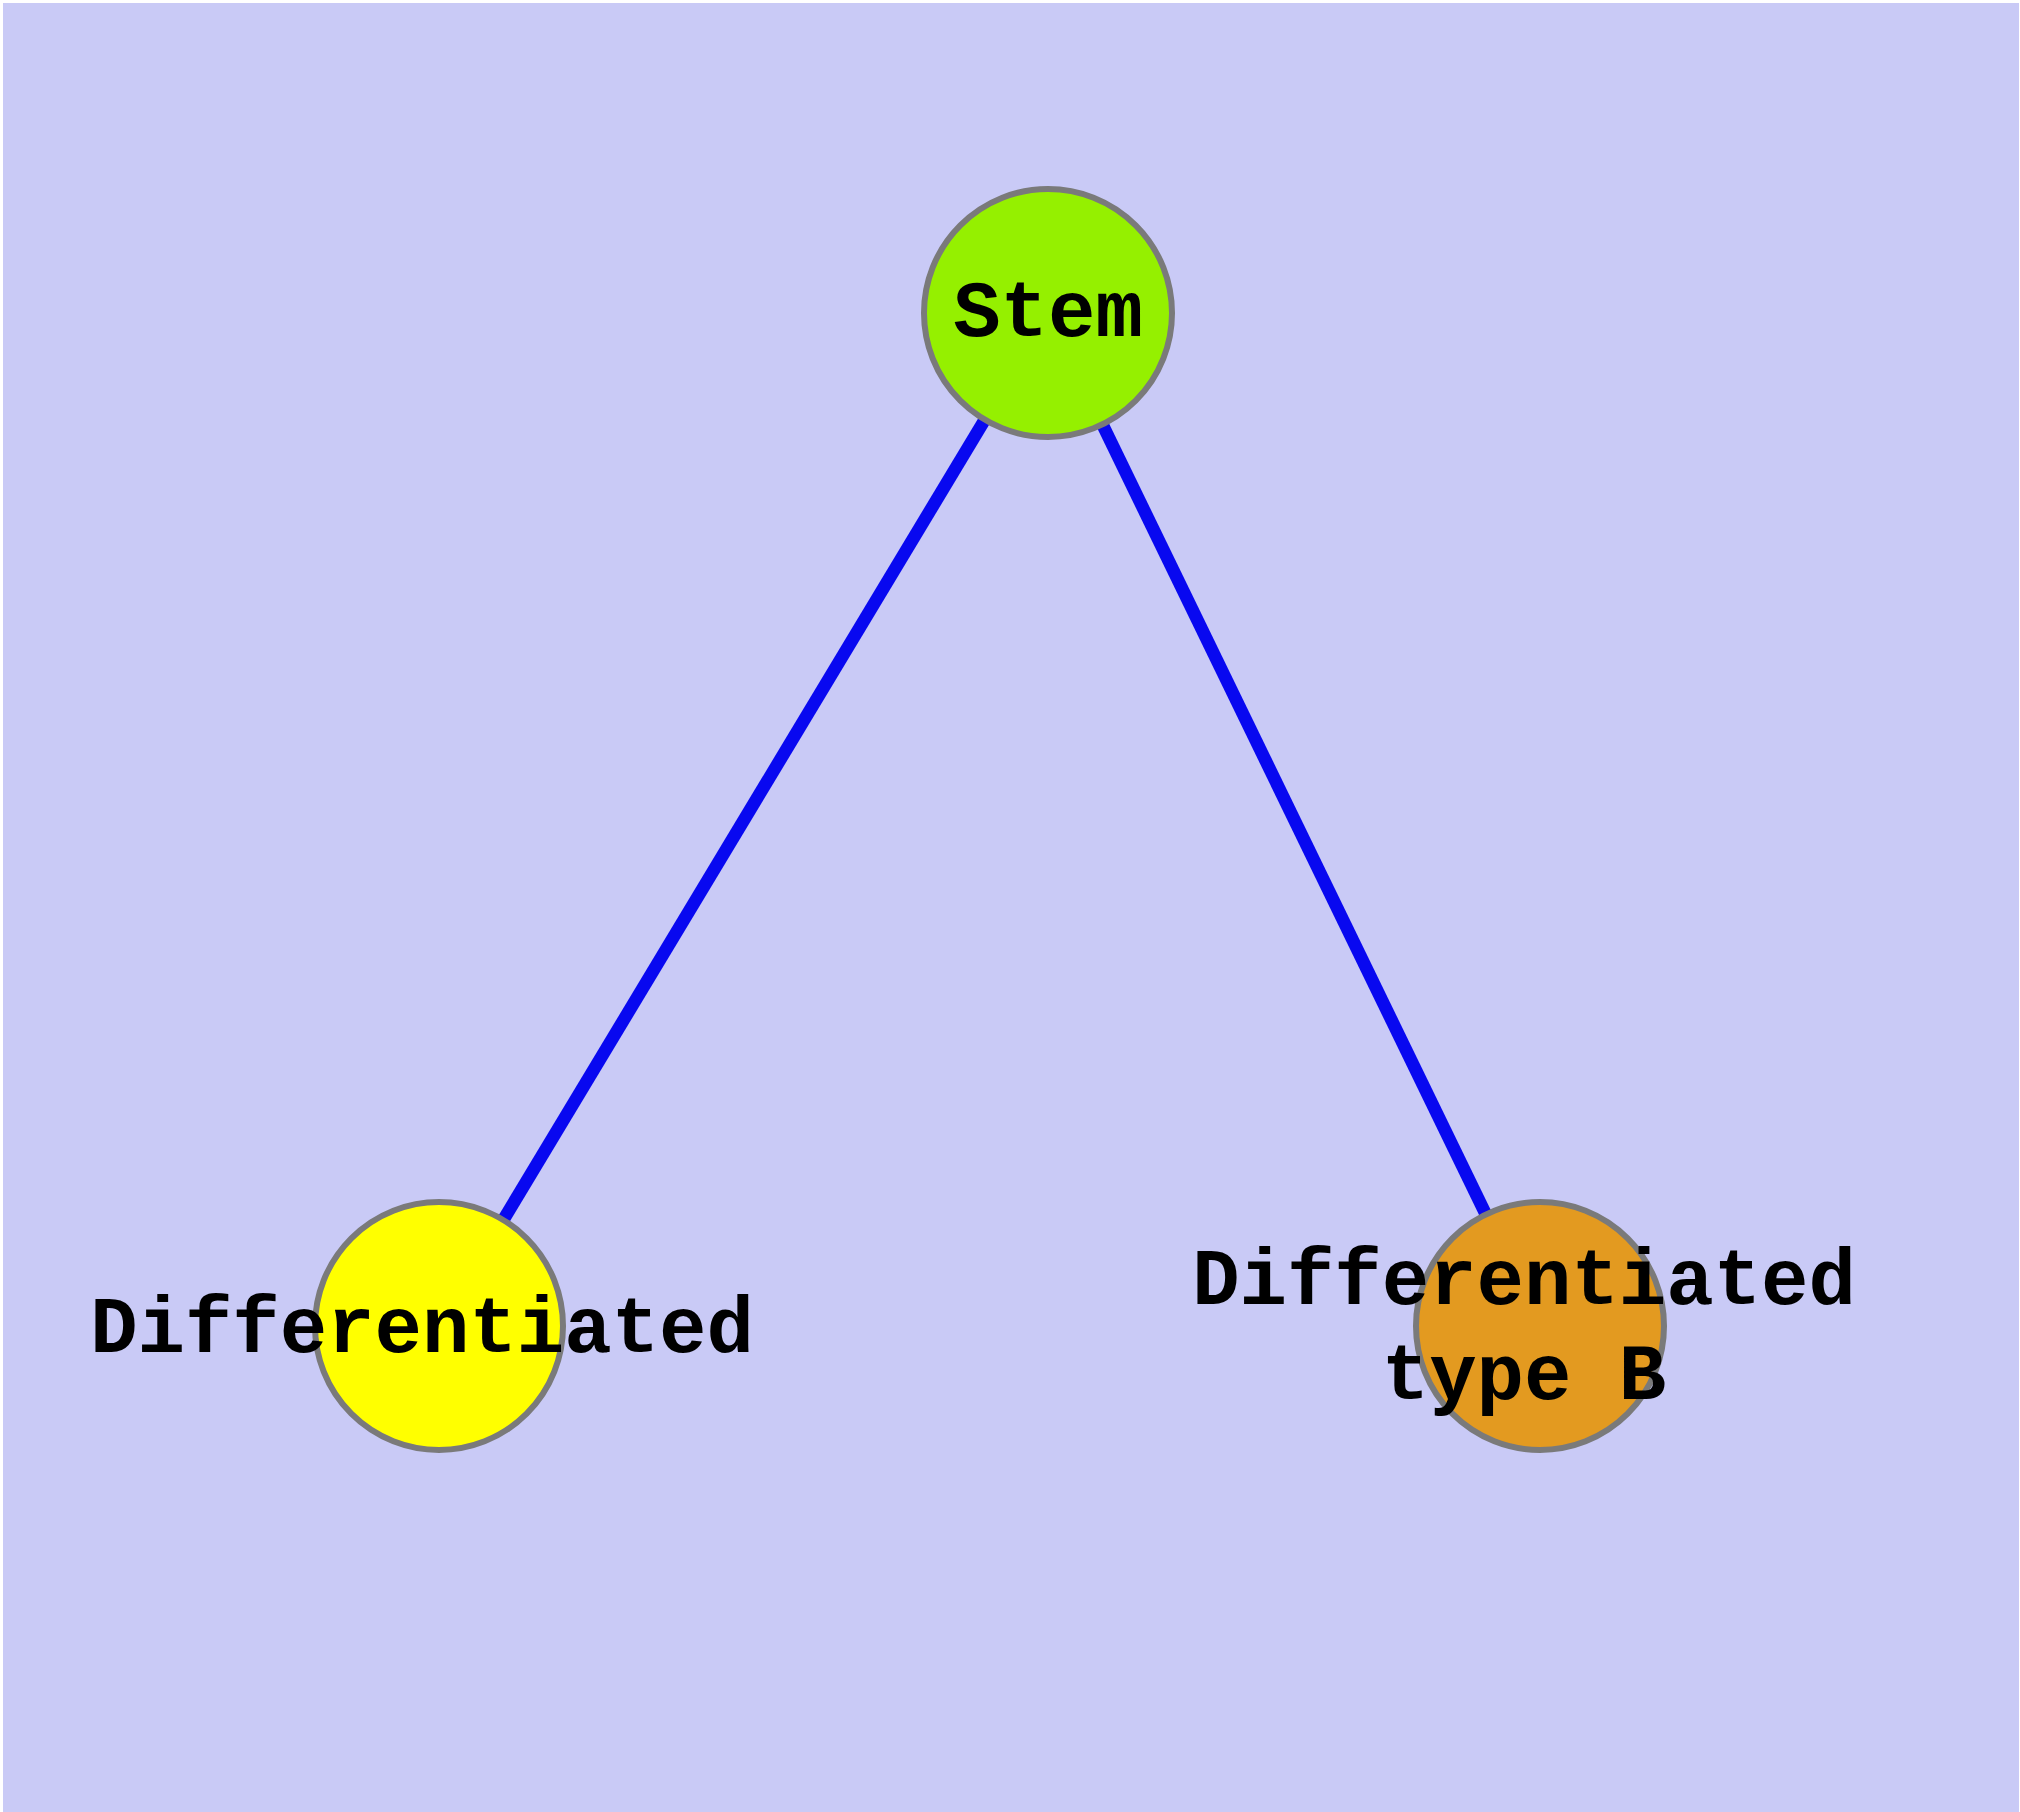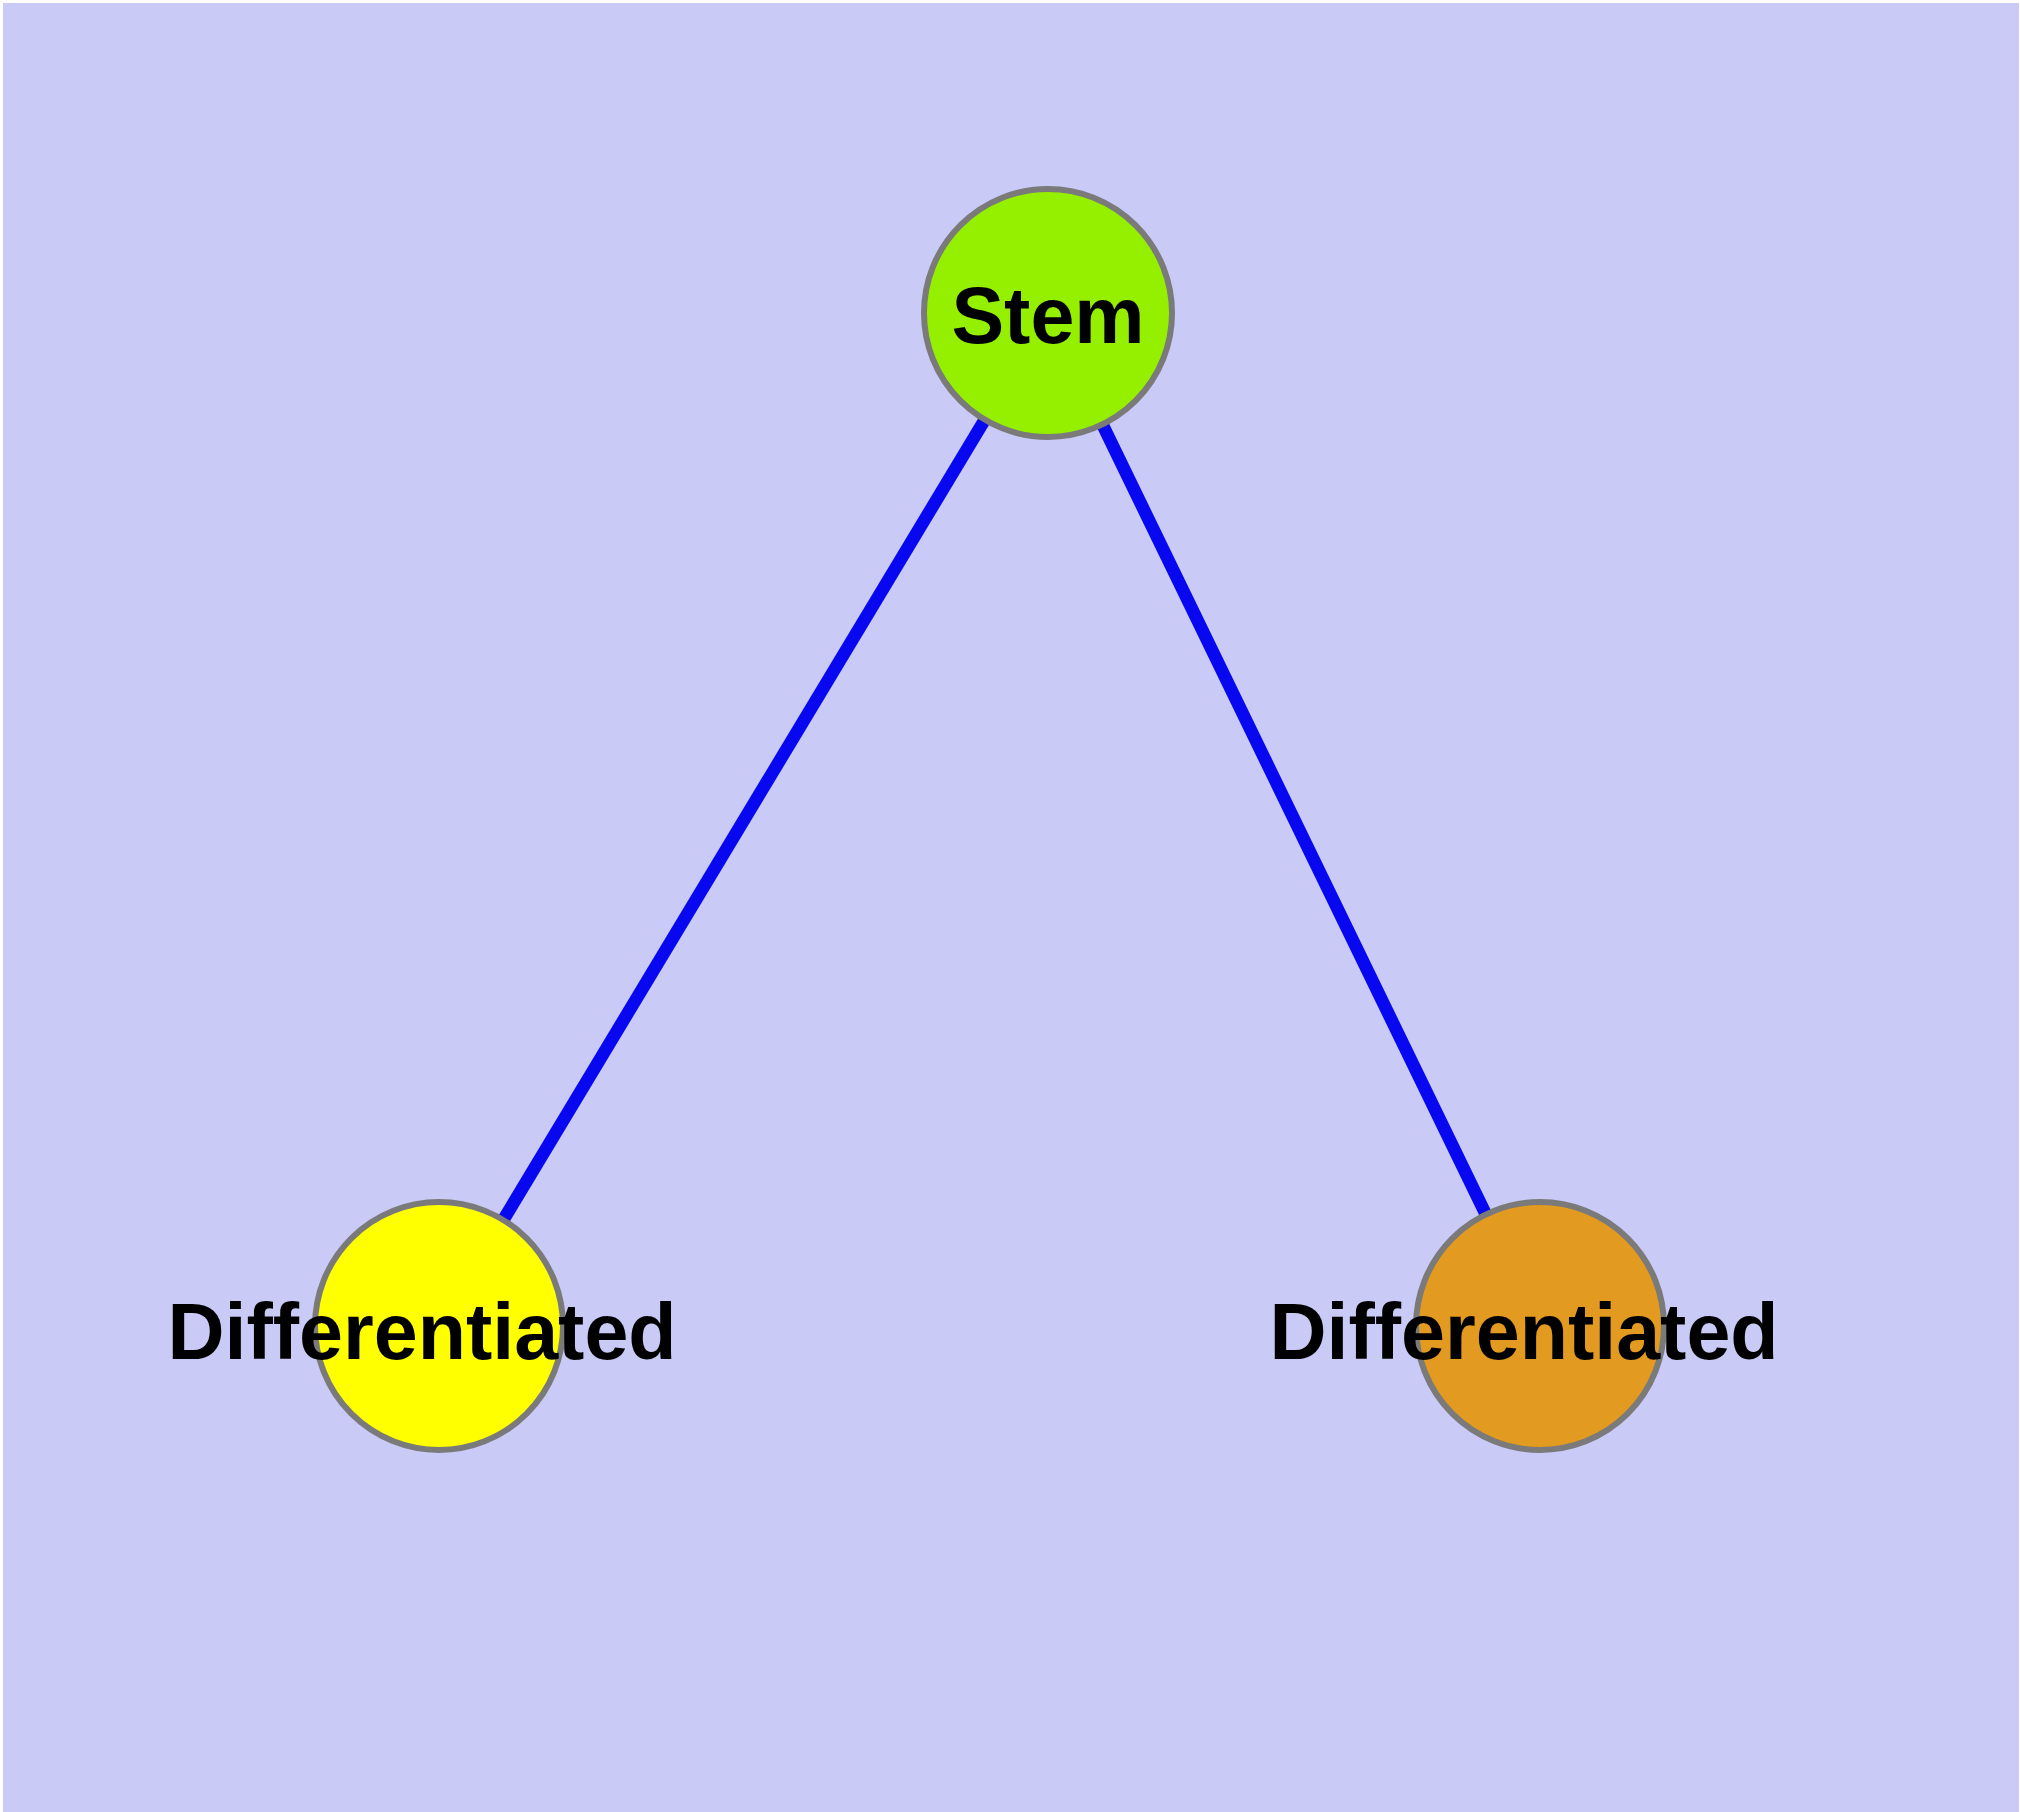--- a/index.html
+++ b/index.html
@@ -9,20 +9,21 @@
     height: 1812px;
     overflow: hidden;
     background: #ffffff;
     font-family: "Liberation Sans", sans-serif;
   }
   .page {
     position: relative;
     width: 2021px;
     height: 1812px;
     background: #ffffff;
+    font-family: Liberation Mono, monospace;
   }
   
   .canvas {
     position: absolute;
     top: 3.4px;
     left: 3.4px;
     right: 1.7px;
     bottom: 0;
     overflow: hidden;
   }
@@ -86,18 +87,19 @@
       <div class="node node-type-b" style="background-color: rgb(227, 154, 32);"></div>
 
       <div class="label label-stem">Stem</div>
 
       <div class="label label-type-a">
         <div>Differentiated</div>
       </div>
 
       <div class="label label-type-b">
         <div>Differentiated</div>
+        <div>type B</div>
       </div>
 
     </div>
   </div>
 </div>
 
 
 </body></html>

